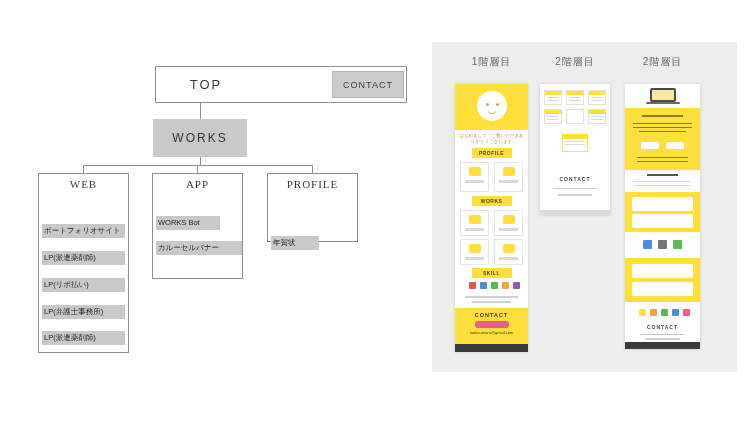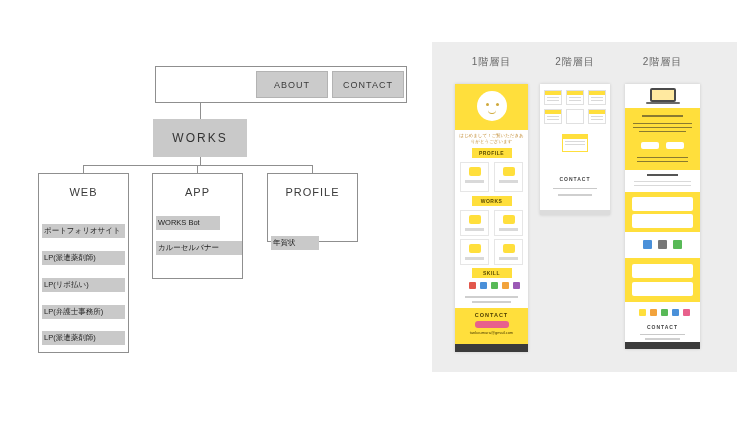--- a/index.html
+++ b/index.html
@@ -14,21 +14,21 @@
              justify-content:center;font-size:9px;letter-spacing:1px;color:#3a3a3a;box-sizing:border-box;}
   .about-node{left:100px;top:4px;width:72px;height:27px;}
   .contact-node{left:176px;top:4px;width:72px;height:27px;}
   .index-box{position:absolute;left:153px;top:119px;width:94px;height:38px;background:var(--node-gray,#c6c6c6);
              display:flex;align-items:center;justify-content:center;font-size:12px;letter-spacing:2px;color:#333;}
   .line{position:absolute;background:#8f8f8f;}
   .group{position:absolute;box-sizing:border-box;border:1px solid #8f8f8f;background:#fff;}
   .group-web{left:38px;top:173px;width:91px;height:180px;}
   .group-app{left:152px;top:173px;width:91px;height:106px;}
   .group-graphic{left:267px;top:173px;width:91px;height:69px;}
-  .group-header{text-align:center;margin-top:12px;font-size:11px;letter-spacing:1px;color:#3a3a3a;}
+  .group-header{text-align:center;margin-top:4px;font-size:11px;letter-spacing:1px;color:#3a3a3a;font-family:Liberation Serif, serif;}
   .group-item{position:absolute;left:3px;height:14px;background:var(--node-gray,#c9c9c9);font-size:7.5px;
               line-height:14px;padding-left:2px;color:#222;white-space:nowrap;overflow:hidden;}
   
   .panel{position:absolute;left:432px;top:42px;width:305px;height:330px;background:var(--panel-gray,#ededed);}
   .wf-label{position:absolute;top:13px;font-size:10px;color:#666;text-align:center;letter-spacing:1px;}
   .thumb{position:absolute;top:42px;background:#fff;box-shadow:0 0 3px rgba(0,0,0,.15);}
   .y{background:var(--accent-yellow,#ffdf3c);}
   
   .t1{left:23px;width:73px;height:268px;}
   .t1-header{position:absolute;left:0;top:0;width:73px;height:46px;}
@@ -72,21 +72,21 @@
   .t3-footer{position:absolute;bottom:0;left:0;width:75px;height:7px;background:#3b3b3b;}
 </style>
 </head>
 <body>
 
 <div class="canvas">
 
   <div>
 
     <div class="node top-box">
-      <div class="gray-node about-node">ABOUT</div>
+      <div class="top-label">TOP</div>
       <div class="gray-node contact-node">CONTACT</div>
     </div>
 
     <div class="line" style="left:200px;top:103px;width:1px;height:16px;"></div>
 
     <div class="index-box">WORKS</div>
 
     <div class="line" style="left:200px;top:157px;width:1px;height:8px;"></div>
     <div class="line" style="left:83px;top:165px;width:230px;height:1px;"></div>
     <div class="line" style="left:83px;top:165px;width:1px;height:8px;"></div>

